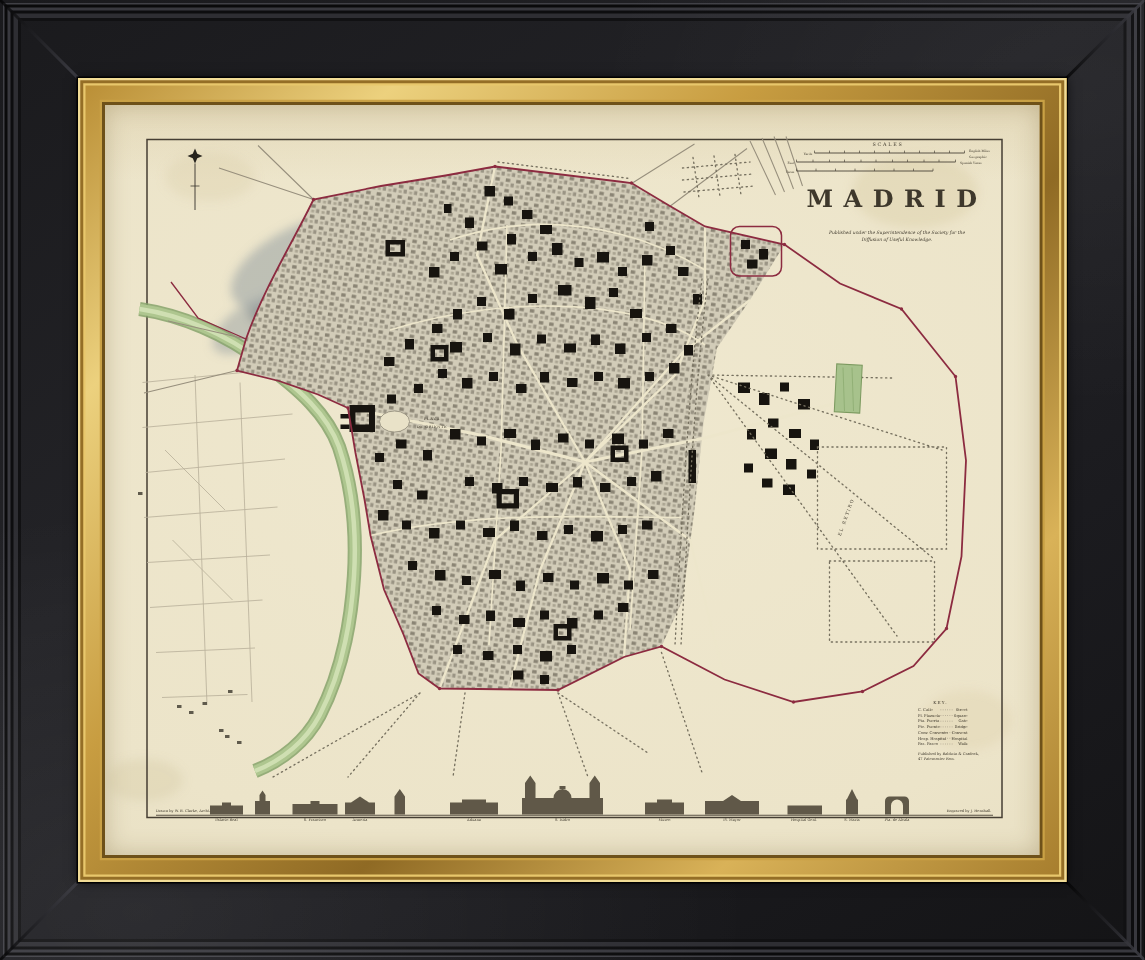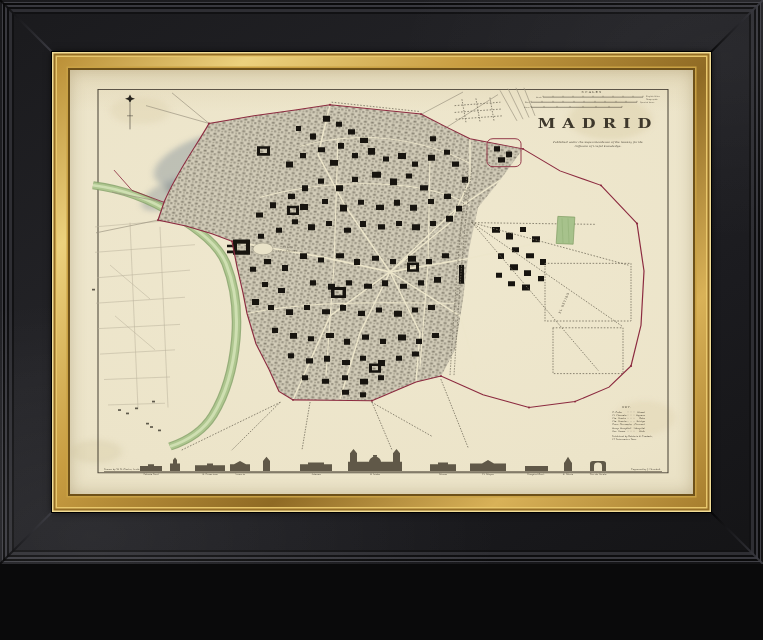--- a/index.html
+++ b/index.html
@@ -1,16 +1,16 @@
 <!DOCTYPE html>
 <html><head>
 <meta charset="utf-8">
 <style>
   html,body{margin:0;padding:0;background:#0a0a0b;}
-  .scene{position:relative;width:763px;height:564px;overflow:hidden;
+  .scene{position:relative;width:763px;height:640px;overflow:hidden;
          font-family:"DejaVu Serif","Liberation Serif",serif;}
   
   .frame{position:absolute;inset:0;
          background:linear-gradient(150deg,#1a1a1d 0%,#232327 40%,#1b1b1f 70%,#141416 100%);}
   .frame::before{content:"";position:absolute;inset:2px;
          box-shadow:inset 0 0 0 1px #404046,inset 0 0 0 3px #0a0a0b,inset 0 0 0 5px #38383e,
                     inset 0 0 0 7px #0d0d0f,inset 0 0 0 10px #2e2e33,inset 0 0 0 12px #111113;}
   .frame::after{content:"";position:absolute;inset:0;
          background:radial-gradient(90% 70% at 12% 95%,rgba(255,255,255,.07),transparent 60%),
                     radial-gradient(80% 60% at 95% 10%,rgba(255,255,255,.04),transparent 55%);}

